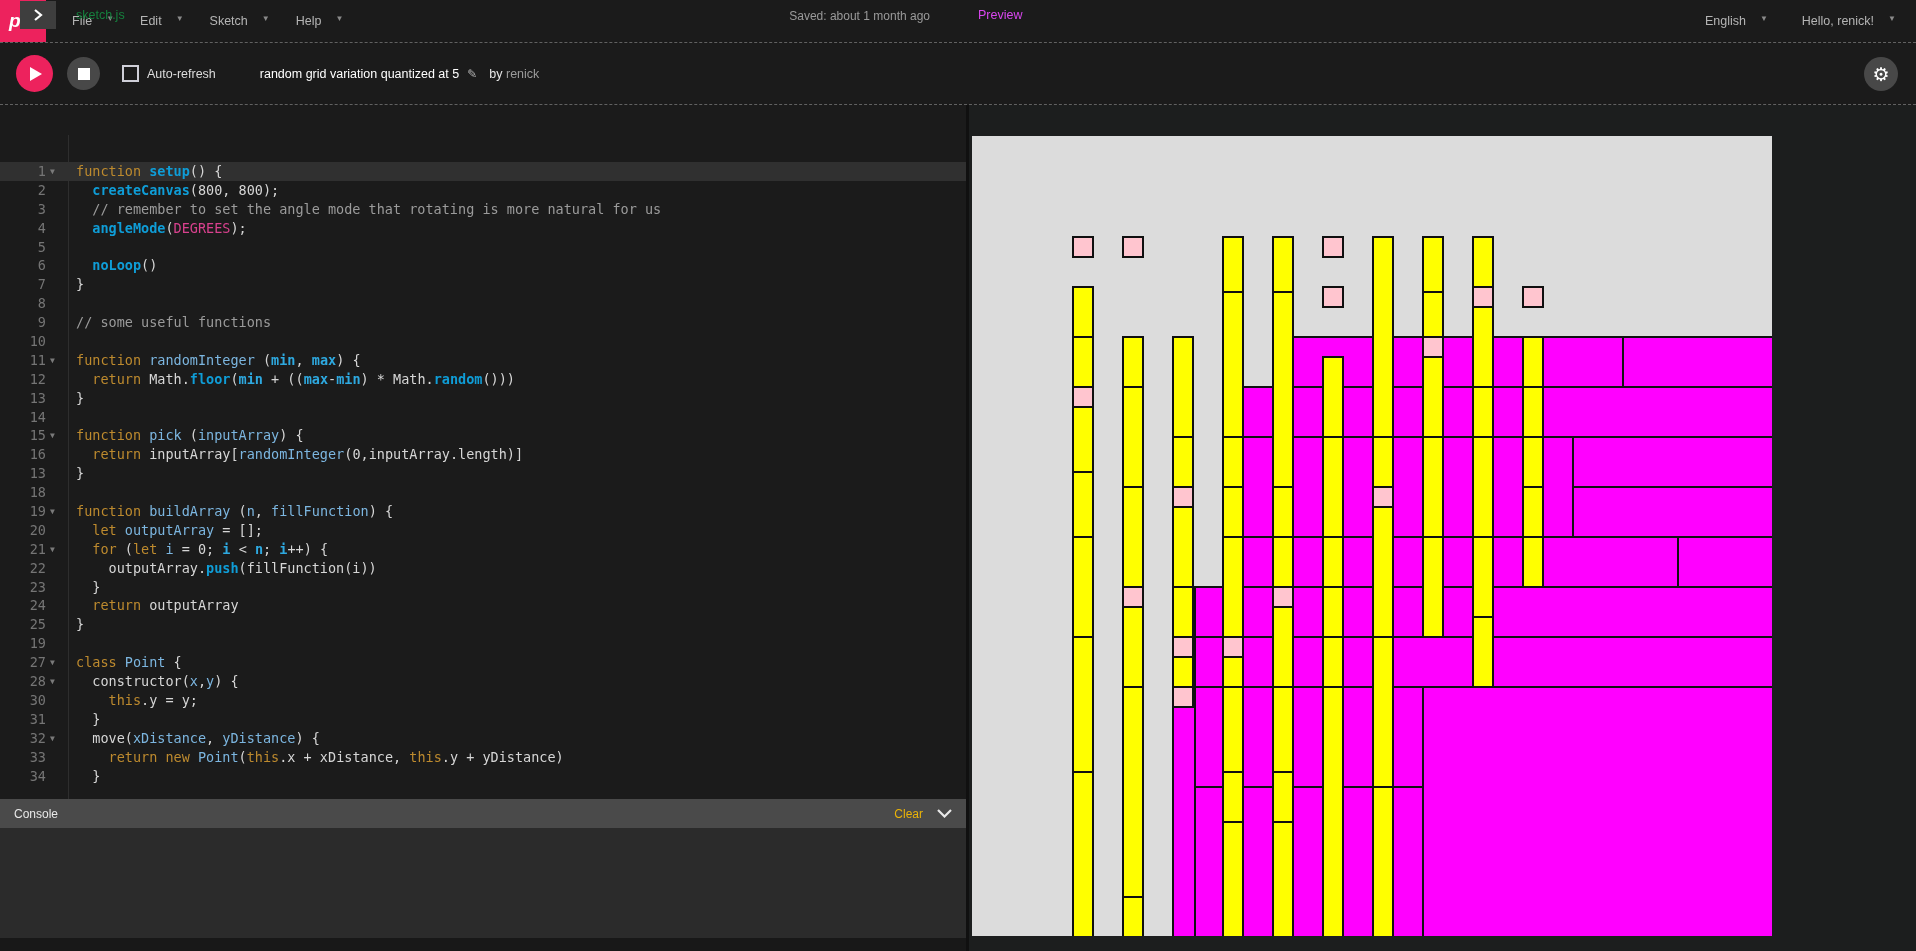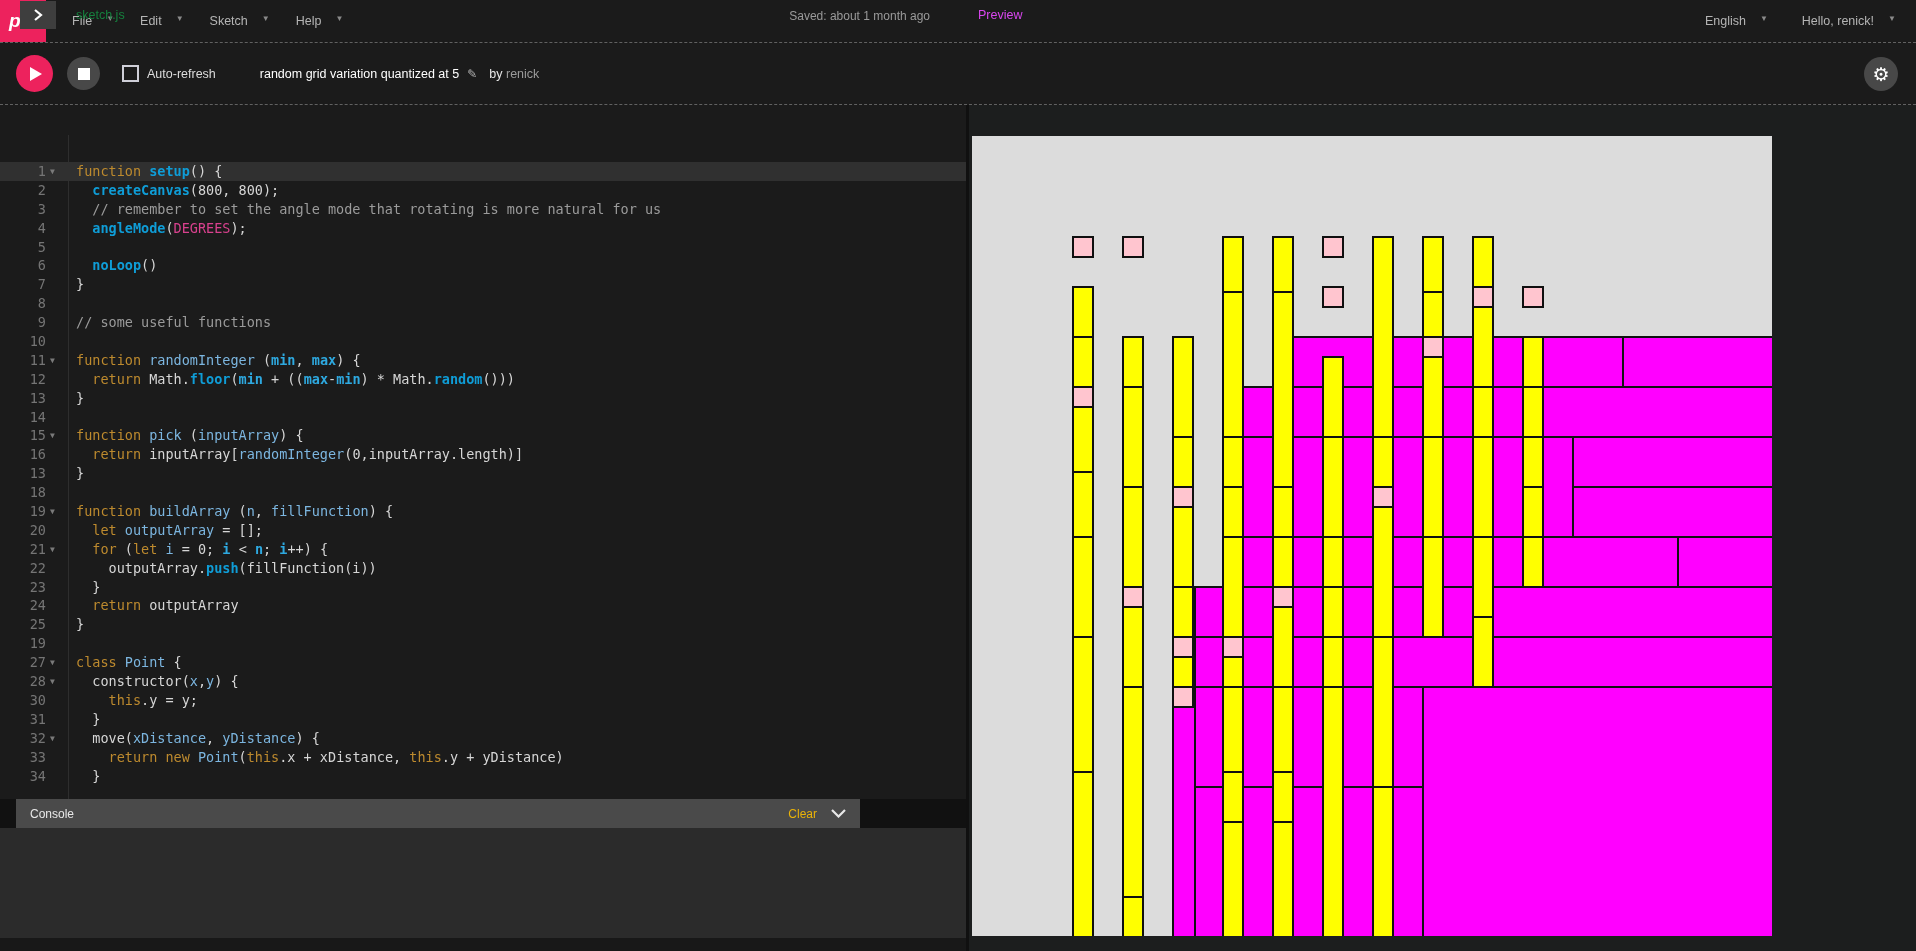--- a/index.html
+++ b/index.html
@@ -59,21 +59,21 @@
   #gutter-line{left:68px;top:0;width:1px;height:664px;background:#2e2e2e;}
   .tk-k{color:#bd8a2e;}
   .tk-b{color:#0f9dd7;font-weight:bold;}
   .tk-d{color:#7cb6e0;}
   .tk-v{color:#2ea9e0;font-weight:bold;}
   .tk-c{color:#9b9b9b;}
   .tk-n{color:#d9418e;}
   .tk-t{color:#d6d6d6;}
 
   
-  #console-header{left:16px;top:799px;width:844px;height:29px;background:#4a4a4a;
+  #console-header{left:0;top:799px;width:966px;height:29px;background:#4a4a4a;
                   display:flex;align-items:center;}
   #console-title{color:#e8e8e8;font-size:12px;margin-left:14px;}
   #console-clear{margin-left:auto;color:#eab308;font-size:12px;margin-right:14px;display:flex;align-items:center;gap:14px;}
   #console-body{left:0;top:828px;width:966px;height:110px;background:#2b2b2b;}
   #console-footer{left:0;top:938px;width:966px;height:13px;background:#181818;}
 
   
   #preview{left:966px;top:105px;width:950px;height:846px;background:#1c1e1e;border-left:3px solid #101010;}
   #canvas{left:972px;top:136px;width:800px;height:800px;background:#dcdcdc;overflow:hidden;}
   .art{position:absolute;border:2px solid #101010;box-sizing:border-box;}

